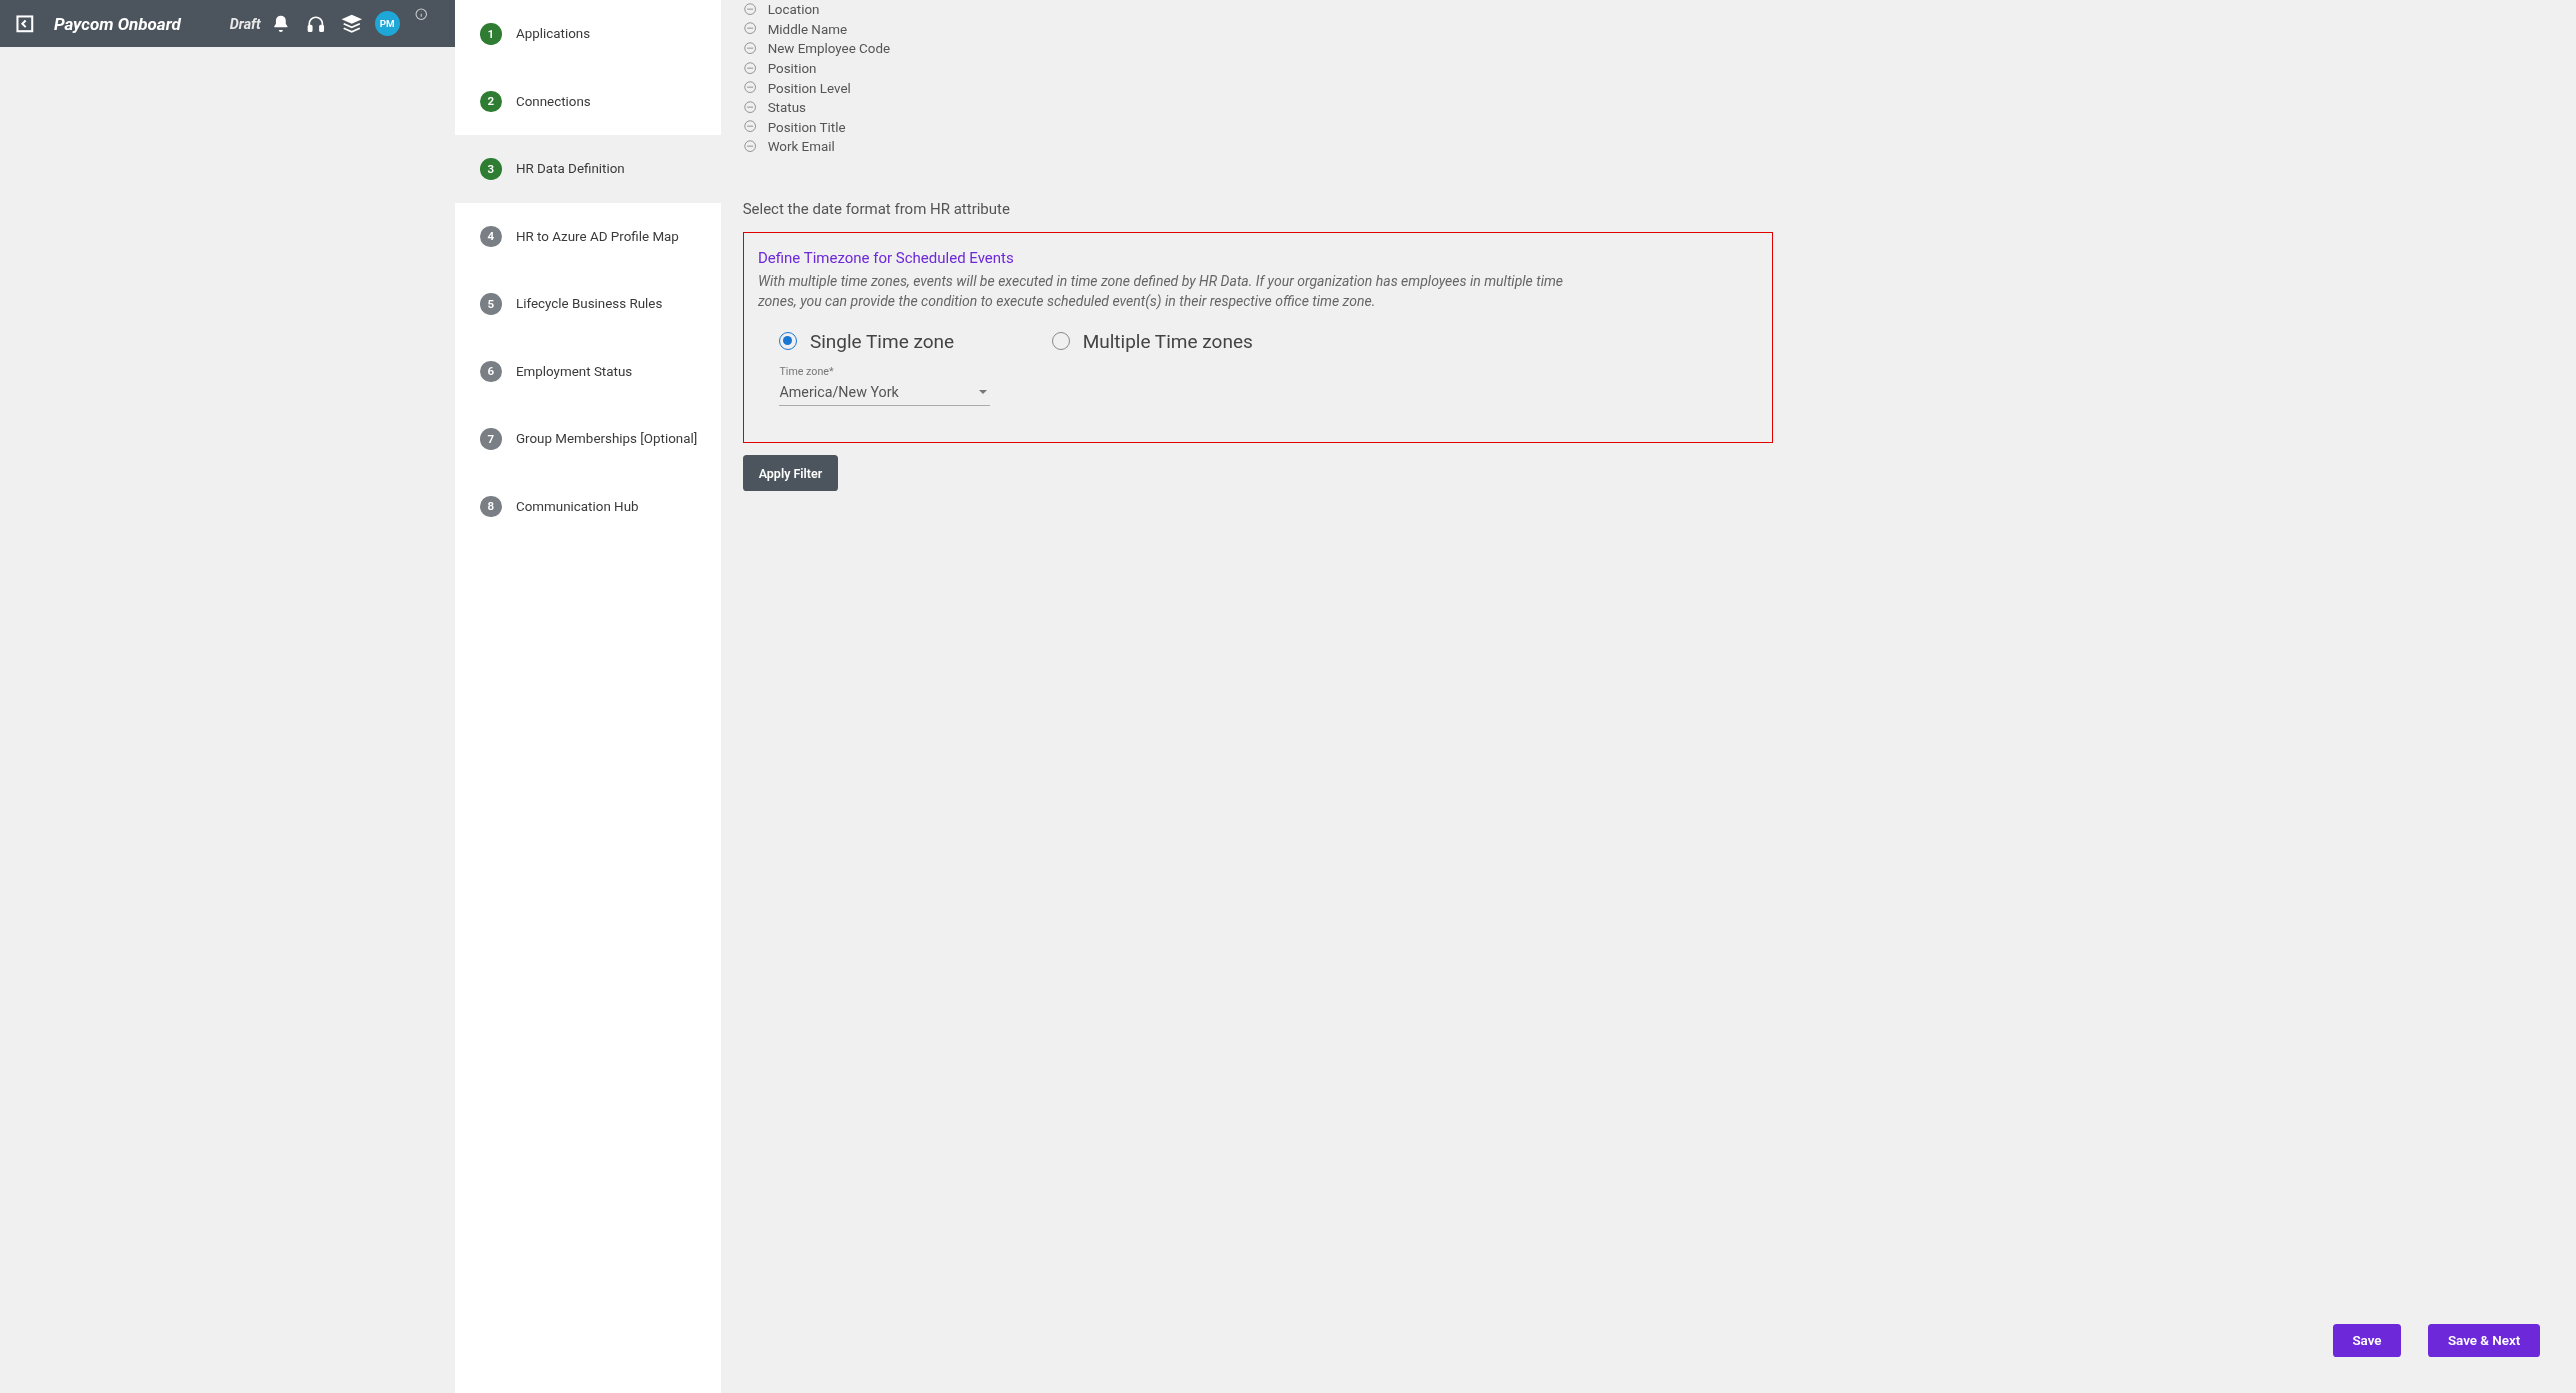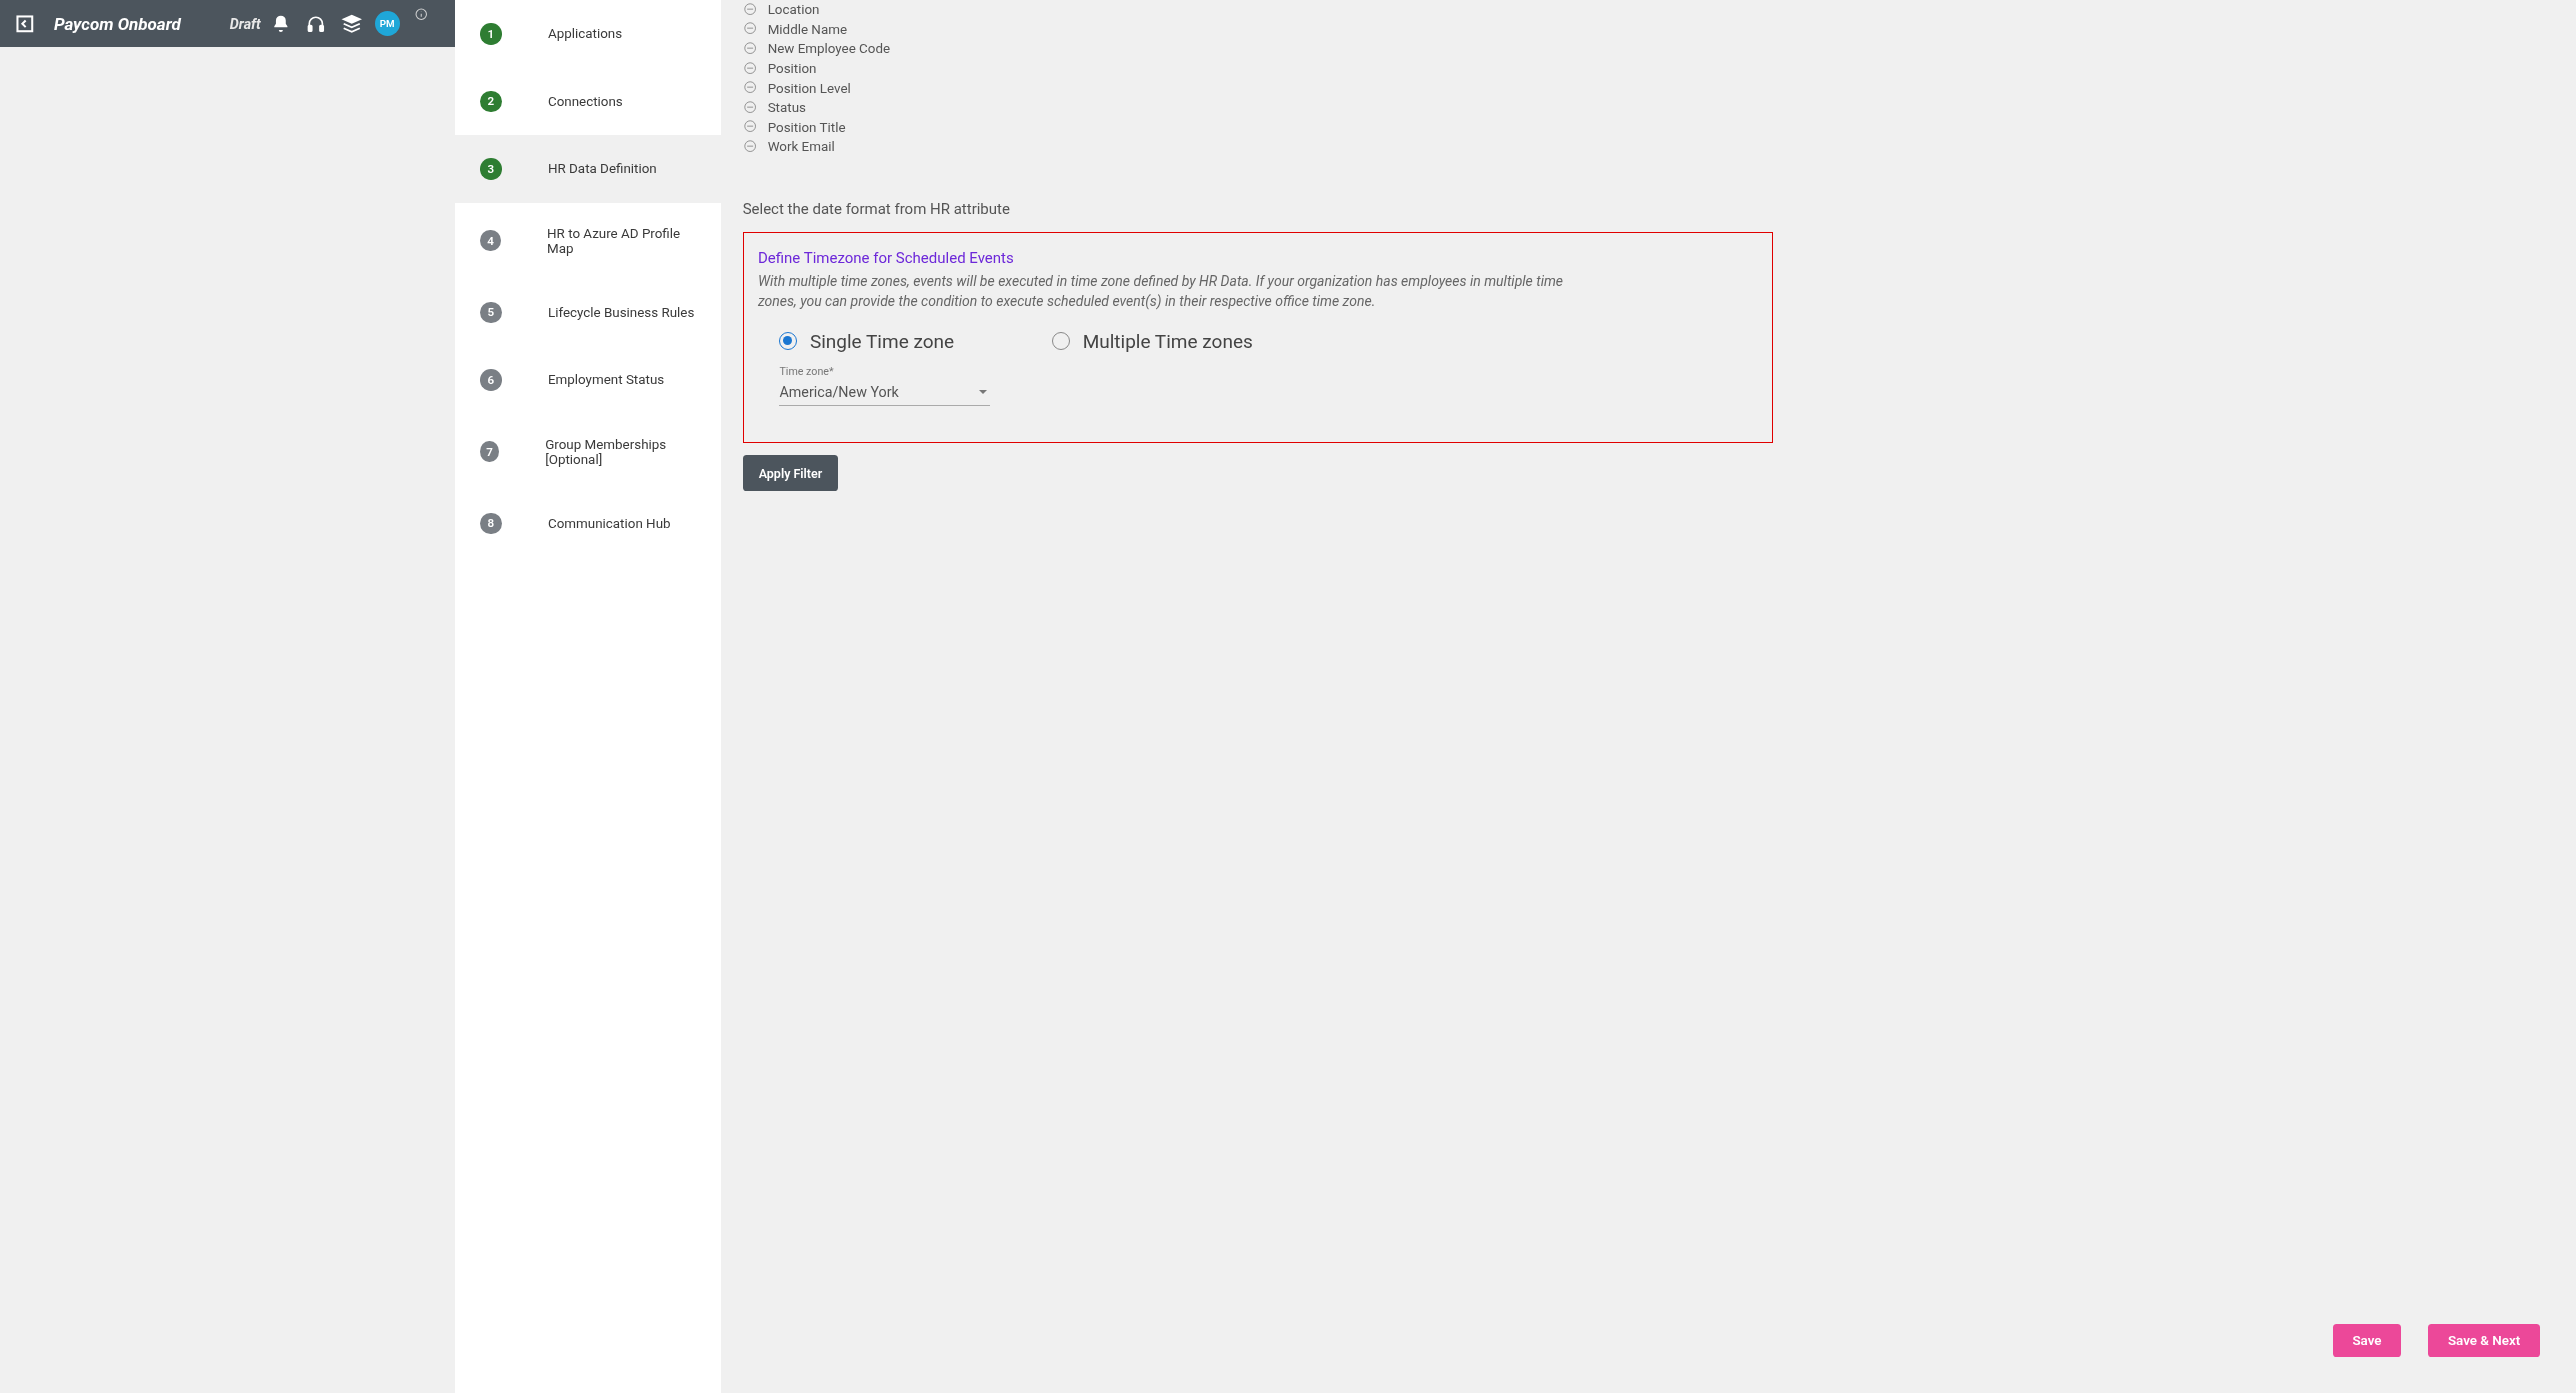--- a/index.html
+++ b/index.html
@@ -93,21 +93,21 @@
   width: 21.5px; height: 21.5px;
   border-radius: 50%;
   display: flex; align-items: center; justify-content: center;
   color: #fff;
   font-size: 11.6px;
   font-weight: 600;
   margin-right: 14.3px;
 }
 .step .badge.green { background: #2e7d32; }
 .step .badge.grey { background: #7a7f85; }
-.step .label { font-size: 13.4px; color: #3a3a3a; margin-left: 32px; }
+.step .label { font-size: 13.4px; color: #3a3a3a; }
 
 
 .main {
   flex: 1;
   overflow-y: auto;
   padding: 0 0 36px 0;
   position: relative;
 }
 .main .inner { padding: 0 21.5px; max-width: 1073px; }
 
@@ -206,21 +206,21 @@
 }
 
 .footer-btns {
   position: absolute;
   right: 36px;
   bottom: 36px;
   display: flex;
   gap: 27px;
 }
 .footer-btns .fbtn {
-  background: #ec4899;
+  background: #6d28d9;
   color: #fff;
   font-size: 13.4px;
   font-weight: 600;
   padding: 9px 19.7px;
   border-radius: 3.6px;
   cursor: pointer;
 }
 
 
 .main::-webkit-scrollbar { width: 12.5px; }

